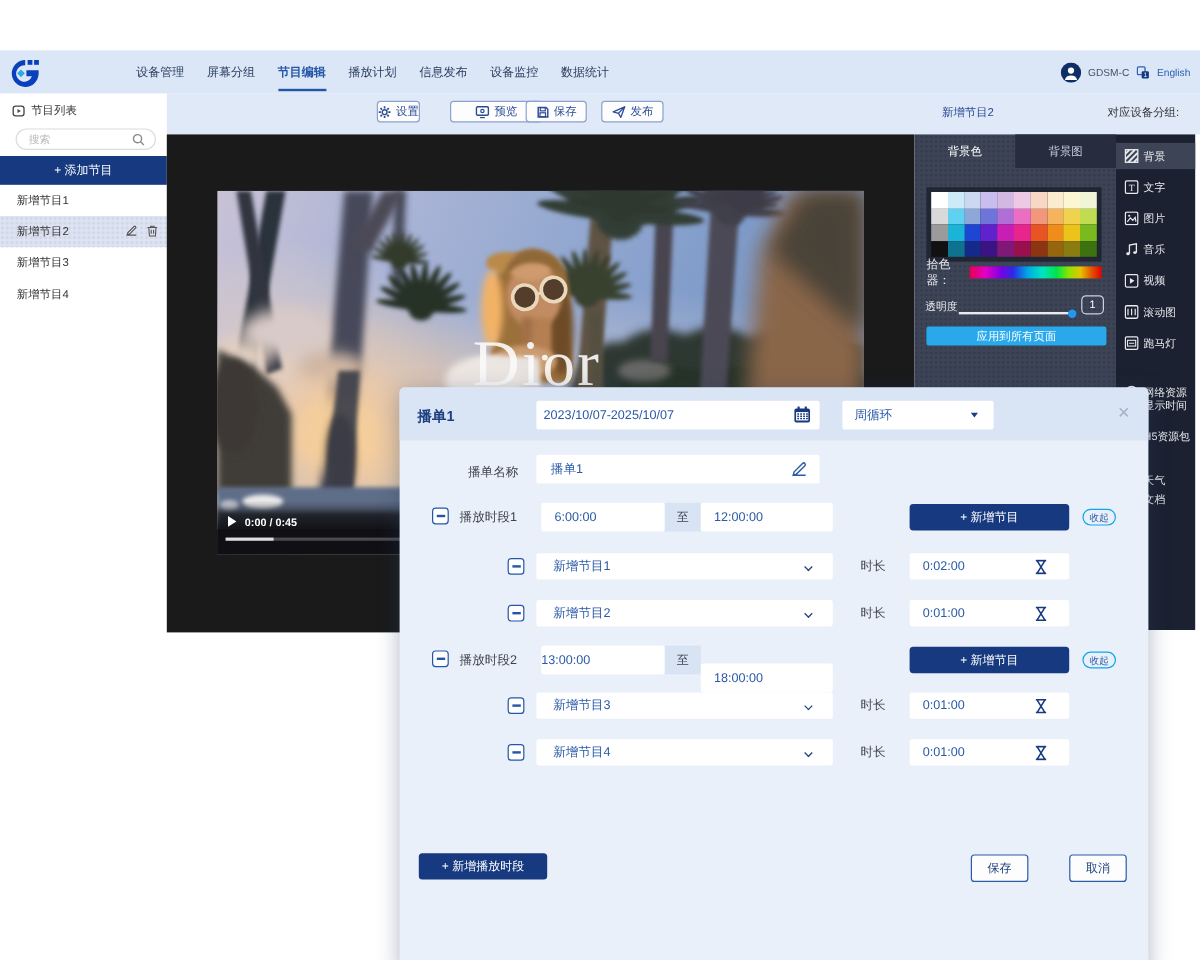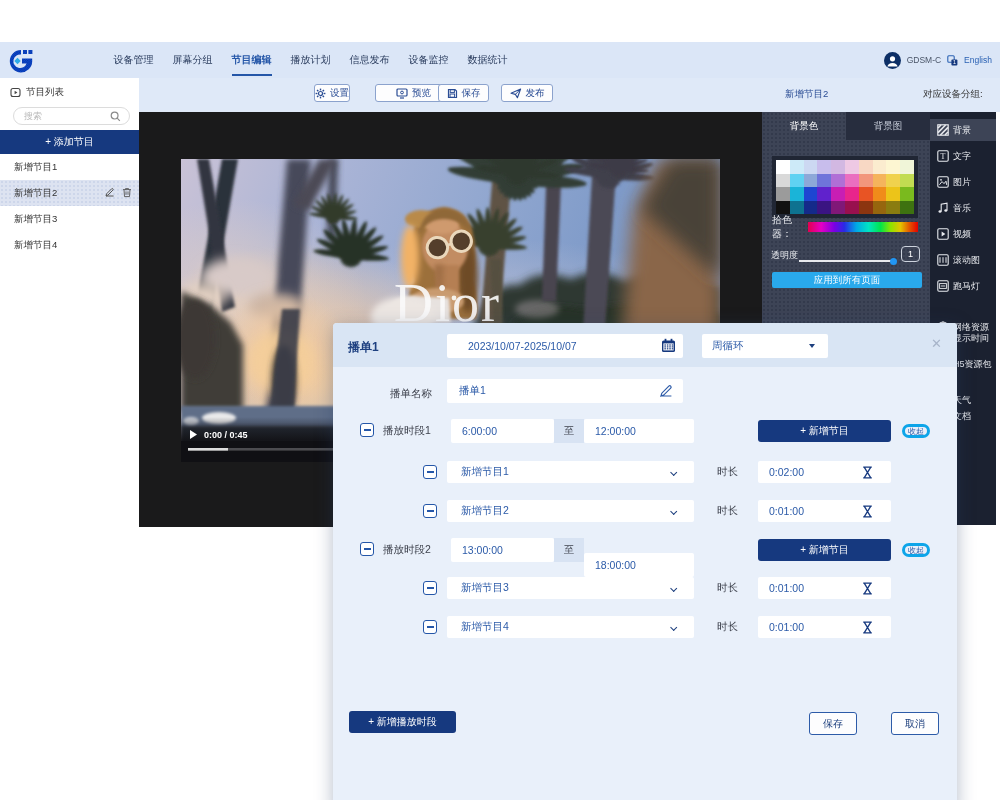--- a/index.html
+++ b/index.html
@@ -51,21 +51,21 @@
 
 #rtool{left:930px;top:112px;width:66px;height:413px;background:#1b2130}
 .rit{position:absolute;left:930px;width:66px;height:22px;display:flex;align-items:center;color:#e8eaee;font-size:9px;gap:4px;padding-left:7px}
 .rit.act{background:#3d4456}
 
 #modal{left:333px;top:323px;width:624px;height:488px;background:#e9f0fa;border-radius:4px;box-shadow:0 4px 18px rgba(40,60,100,.35)}
 #mhead{position:absolute;left:0;top:0;width:624px;height:44px;background:#d9e5f4;border-radius:4px 4px 0 0}
 .minput{position:absolute;background:#fff;border-radius:2px;display:flex;align-items:center;font-size:10.5px;color:#2b5aa8}
 .mlabel{position:absolute;font-size:10.5px;color:#3f434e}
 .navybtn{position:absolute;background:#16397f;border-radius:3px;color:#fff;font-size:10px;display:flex;align-items:center;justify-content:center}
-.pill{position:absolute;width:28px;height:14px;border:3px solid #0ea5e9;border-radius:8px;color:#2d5ba8;font-size:8px;display:flex;align-items:center;justify-content:center}
+.pill{position:absolute;width:28px;height:14px;border:1px solid #0ea5e9;border-radius:8px;color:#2d5ba8;font-size:8px;display:flex;align-items:center;justify-content:center}
 .whitebtn{position:absolute;width:48px;height:23px;background:#fdfdfe;border:1px solid #2d5ba8;border-radius:3px;color:#1d3f7e;font-size:10px;display:flex;align-items:center;justify-content:center}
 .minus{position:absolute;width:14px;height:14px}
 
 .minus{border:1.4px solid #2456a8;border-radius:3px;background:#fff}
 .minus:after{content:"";position:absolute;left:2.5px;right:2.5px;top:5.4px;height:1.6px;background:#2456a8}
 .mclose{position:absolute;right:15px;top:13px;font-size:13px;color:#a7b4c9}
 .caret{position:absolute;width:7px;height:7px}
 .caret:after{content:"";position:absolute;left:0;top:1px;width:4.4px;height:4.4px;border-right:1.5px solid #1d3f7e;border-bottom:1.5px solid #1d3f7e;transform:rotate(45deg)}
 .calico{position:absolute;right:7px;top:4px;width:15px;height:15px}
 .penico{position:absolute;right:10px;top:5px;width:14px;height:14px}
@@ -496,21 +496,21 @@
       <path d="M2.6 9.4 a2.6 2.6 0 0 1 2.4 -3.4 a2.8 2.8 0 0 1 5.4 0.8 a1.9 1.9 0 0 1 -0.4 3.4 z" fill="none" stroke="#e8eaee" stroke-width="1"></path>
     </svg>天气</div>
 <div class="rit abs" style="top:405px"><svg class="bico" viewBox="0 0 12 12">
       <path d="M2.4 1 h5.2 l2.6 2.6 v7.4 h-7.8 z" fill="none" stroke="#e8eaee" stroke-width="1.1"></path>
       <path d="M7.6 1 v2.6 h2.6" fill="none" stroke="#e8eaee" stroke-width="0.9"></path>
     </svg>文档</div>
 <div id="modal" class="abs">
     <div id="mhead"></div>
 <div class="mlabel" style="left:15px;top:16px;font-size:12px;font-weight:bold;color:#1e4080">播单1</div>
 <div class="minput" style="left:114px;top:11px;width:236px;height:24px">
-      <span style="margin-left:21px">2023/10/07-2025/10/07</span>
+      <span style="margin-left:6px">2023/10/07-2025/10/07</span>
       <svg class="calico" viewBox="0 0 15 15">
         <rect x="1" y="2.4" width="13" height="11.6" rx="1.6" fill="#16397f"></rect>
         <rect x="3.6" y="0.8" width="1.8" height="3" fill="#16397f"></rect>
         <rect x="9.6" y="0.8" width="1.8" height="3" fill="#16397f"></rect>
         <rect x="2.4" y="5.4" width="10.2" height="7" fill="#fff"></rect>
         <g fill="#16397f">
           <rect x="3.4" y="6.4" width="1.5" height="1.2"></rect>
           <rect x="5.84" y="6.4" width="1.5" height="1.2"></rect>
           <rect x="8.28" y="6.4" width="1.5" height="1.2"></rect>
           <rect x="10.72" y="6.4" width="1.5" height="1.2"></rect>
@@ -568,21 +568,21 @@
 <div class="mlabel" style="left:384px;top:181px;color:#3f434e">时长</div>
 <div class="minput" style="left:425px;top:177px;width:133px;height:22px">
       <span style="margin-left:11px">0:01:00</span>
       <svg class="hgico" viewBox="0 0 13 13">
         <path d="M2.2 1.2 h8.6 M2.2 11.8 h8.6 M3.2 1.2 L9.8 11.8 M9.8 1.2 L3.2 11.8" fill="none" stroke="#16397f" stroke-width="1.3"></path>
       </svg>
     </div>
 <div class="minus" style="left:27px;top:219px"></div>
 <div class="mlabel" style="left:50px;top:220px">播放时段2</div>
 <div class="minput" style="left:118px;top:215px;width:103px;height:24px">
-      <span style="margin-left:11px">13:00:00</span>
+      <span style="">13:00:00</span>
     </div>
 <div style="position:absolute;left:221px;top:215px;width:30px;height:24px;background:#d8e3f3;display:flex;align-items:center;justify-content:center;font-size:10px;color:#3f434e">至</div>
 <div class="minput" style="left:251px;top:230px;width:110px;height:24px">
       <span style="margin-left:11px">18:00:00</span>
     </div>
 <div class="navybtn" style="left:425px;top:216px;width:133px;height:22px">+ 新增节目</div>
 <div class="pill" style="left:569px;top:220px">收起</div>
 <div class="minus" style="left:90px;top:258px"></div>
 <div class="minput" style="left:114px;top:254px;width:247px;height:22px">
       <span style="margin-left:14px">新增节目3</span>

